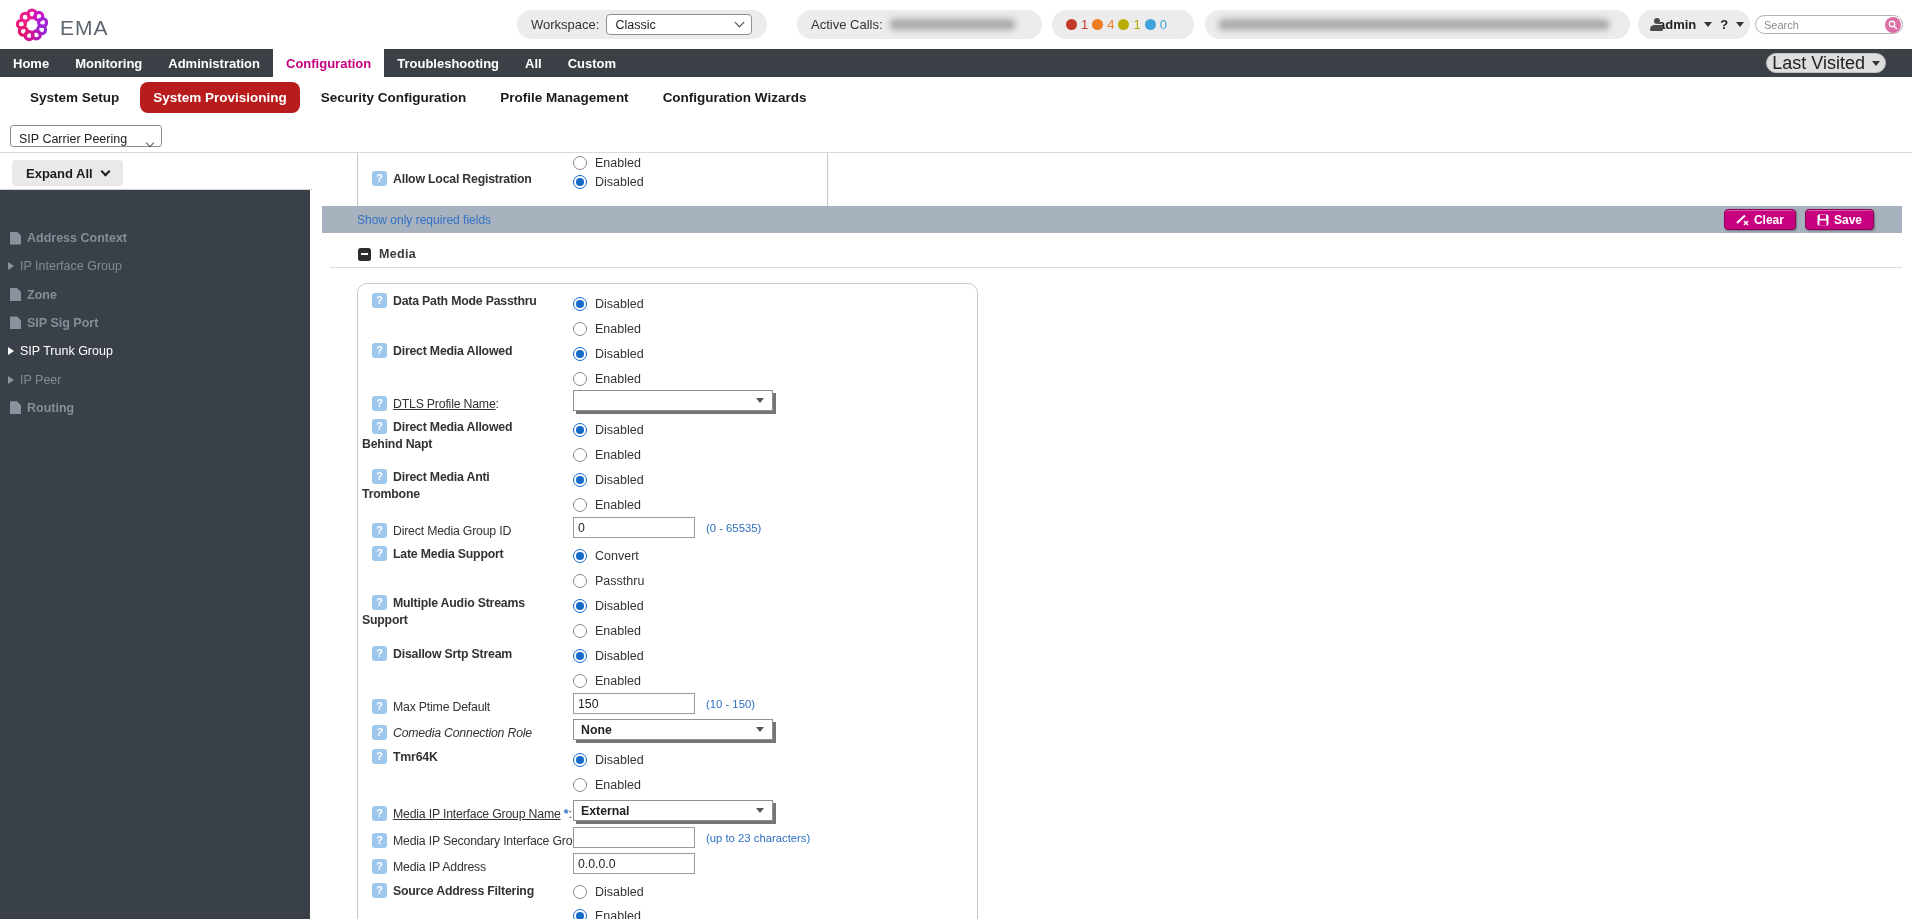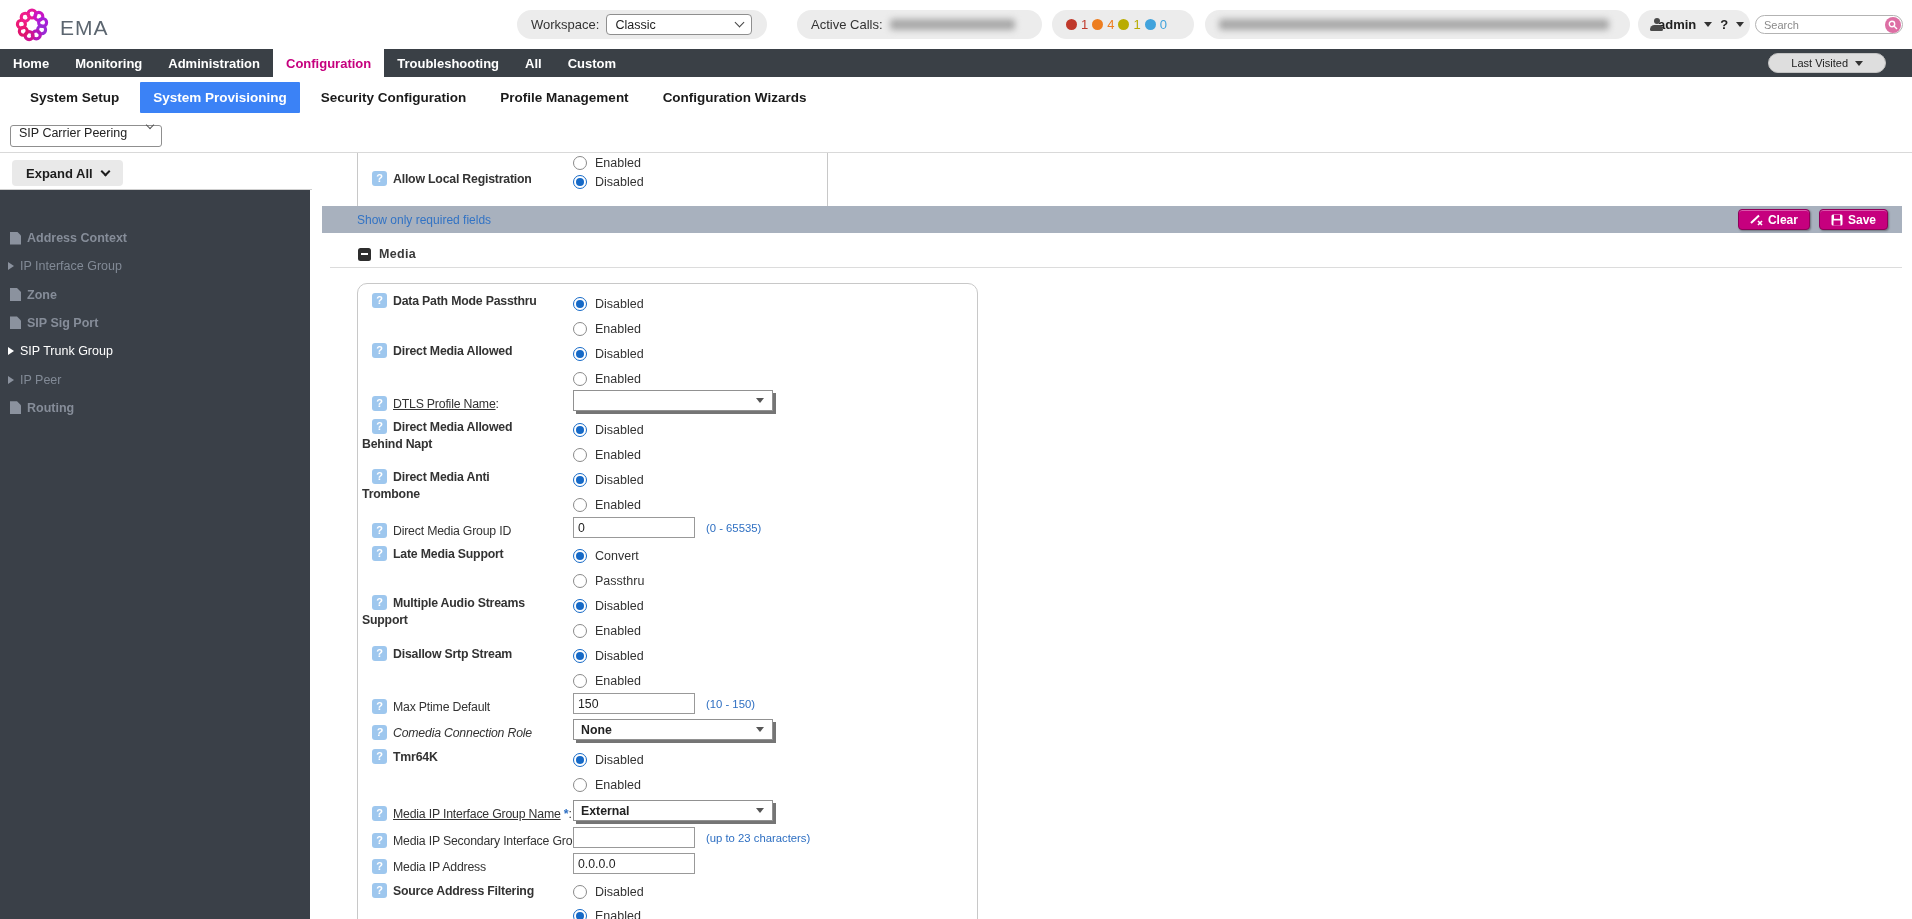--- a/index.html
+++ b/index.html
@@ -23,31 +23,31 @@
   .user-glyph::after { content:''; position:absolute; left:0; top:6.5px; width:13px; height:6.5px; border-radius:6px 6px 2px 2px; background:#4a4a4a; }
   .searchbox { position:absolute; top:15px; width:148px; height:19px; background:#fff; border:1px solid #b3b3b3; border-radius:10px; }
   .searchbox input { position:absolute; left:8px; top:1px; width:110px; height:15px; border:none; outline:none; font-size:11px; color:#444; background:transparent; }
   .searchbox input::placeholder { color:#8a8a8a; }
   .search-btn { position:absolute; right:1px; top:0.5px; width:16px; height:16px; border-radius:50%; background:#dd6fa4; border:none; display:flex; align-items:center; justify-content:center; cursor:pointer; }
 
   
   .mainnav { position:absolute; left:0; top:49px; width:1912px; height:28px; background:#3a4046; z-index:60; display:flex; align-items:stretch; }
   .mainnav-item { color:#fff; font-size:13px; font-weight:600; padding:0 13px; display:flex; align-items:center; cursor:pointer; }
   .mainnav-item.active { background:#fff; color:#c6007e; }
-  .lastvisited { position:absolute; right:26px; top:4px; height:20px; background:#dedede; border-radius:11px; border:1px solid #c2c2c2; display:flex; align-items:center; gap:7px; padding:0 22px; font-size:11px; color:#222; cursor:pointer; }
+  .lastvisited { position:absolute; right:26px; top:4px; height:20px; background:#dedede; border-radius:11px; border:1px solid #c2c2c2; display:flex; align-items:center; gap:7px; padding:0 5px; font-size:18px; color:#222; cursor:pointer; }
   .lastvisited .caret-down { border-top-color:#333; }
 
   
   .subnav { position:absolute; left:0; top:77px; width:1912px; height:41px; background:#fff; z-index:60; display:flex; align-items:center; gap:8px; padding-left:17px; }
   .subnav-item { font-size:13.5px; font-weight:700; color:#1a1a1a; padding:8px 13px; cursor:pointer; }
-  .subnav-item.active { background:#3b82f6; color:#fff; border-radius:1px; }
+  .subnav-item.active { background:#b91c1c; color:#fff; border-radius:8px; }
 
   
   .contextrow { position:absolute; left:0; top:118px; width:1912px; height:35px; background:#fff; border-bottom:1px solid #d9d9d9; z-index:60; }
-  .context-dd { position:absolute; left:10px; top:7px; height:22px; background:#fff; border:1px solid #8f8f8f; border-radius:3px; display:flex; align-items:flex-start; gap:20px; padding:0 8px; font-size:12.5px; color:#222; cursor:pointer; }
+  .context-dd { position:absolute; left:10px; top:7px; height:22px; background:#fff; border:1px solid #8f8f8f; border-radius:3px; display:flex; align-items:flex-end; gap:20px; padding:0 8px; font-size:12.5px; color:#222; cursor:pointer; }
   .context-dd .chev { width:6px; height:6px; border-color:#555; }
 
   
   .leftpanel-top { position:absolute; left:0; top:153px; width:312px; height:37px; background:#fff; border-bottom:1px solid #cfcfcf; z-index:55; }
   .expand-btn { position:absolute; left:12px; top:7px; height:26px; background:#e9e9e9; border-radius:4px; display:flex; align-items:center; gap:9px; padding:0 14px; font-size:13px; font-weight:700; color:#1d1d1d; cursor:pointer; }
   .expand-btn .chev { border-color:#1d1d1d; border-width:2px; }
   .sidebar { position:absolute; left:0; top:190px; width:310px; height:729px; background:#3a4048; z-index:55; }
   .side-item { position:absolute; left:0; display:flex; align-items:center; gap:6px; font-size:12.5px; cursor:pointer; width:100%; }
   .file-ico { width:11px; height:13px; background:#8b929e; position:relative; margin-left:10px; clip-path:polygon(0 0,7px 0,11px 4px,11px 13px,0 13px); }
   .tri-ico { width:0; height:0; border-top:4.5px solid transparent; border-bottom:4.5px solid transparent; border-left:6px solid #8b929e; margin-left:8px; }
@@ -58,21 +58,21 @@
 
   
   .content-divider { position:absolute; left:330px; top:267px; width:1572px; height:1px; background:#dcdcdc; z-index:20; }
 
   .formbox { position:absolute; background:#fff; border:1px solid #c8c8c8; border-radius:10px; z-index:10; }
   .upperbox { left:357px; top:118px; width:471px; height:109px; }
   .mainbox { left:357px; top:283px; width:621px; height:700px; }
 
   .actionbar { position:absolute; left:322px; top:185px; width:1580px; height:27px; background:#a8b1be; z-index:40; display:flex; align-items:center;margin-top:21px; }
   .req-link { font-size:12px; color:#3273c4; margin-left:35px; cursor:pointer; }
-  .bar-buttons { position:absolute; right:14px; top:3px; display:flex; gap:9px; }
+  .bar-buttons { position:absolute; right:28px; top:3px; display:flex; gap:9px; }
   .pinkbtn { height:21px; display:flex; align-items:center; gap:5px; padding:0 11px; background:#c6007e; border:1px solid #8e0059; border-radius:4px; color:#fff; font-weight:700; font-size:12px; cursor:pointer; box-shadow:inset 0 1px 0 rgba(255,255,255,.35), 1px 1px 2px rgba(0,0,0,.35); }
 
   .section-head { position:absolute; left:358px; top:247px; display:flex; align-items:center; gap:8px; z-index:20; }
   .minus-ico { width:13px; height:13px; background:#2d2d2d; border-radius:2.5px; position:relative; cursor:pointer; }
   .minus-ico::after { content:''; position:absolute; left:3px; top:5.5px; width:7px; height:2px; background:#fff; }
   .section-title { font-size:12.5px; font-weight:700; color:#3a3a3a; letter-spacing:0.3px; }
 
   
   .help-ico { width:15px; height:15px; background:#9ec7ee; border-radius:3px; color:#fff; font-size:11px; font-weight:700; display:inline-flex; align-items:center; justify-content:center; flex:none; vertical-align:top; cursor:pointer; }
   .flabel { position:absolute; left:4px; width:186px; font-size:12.3px; color:#333; line-height:17px; letter-spacing:-0.2px; }

